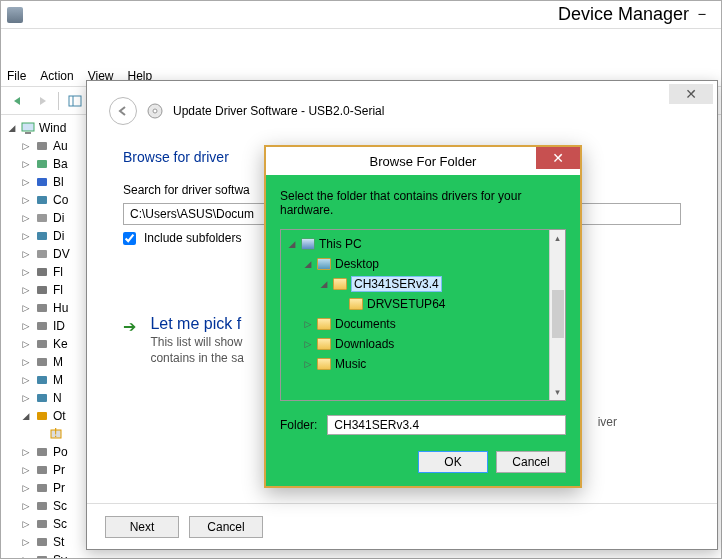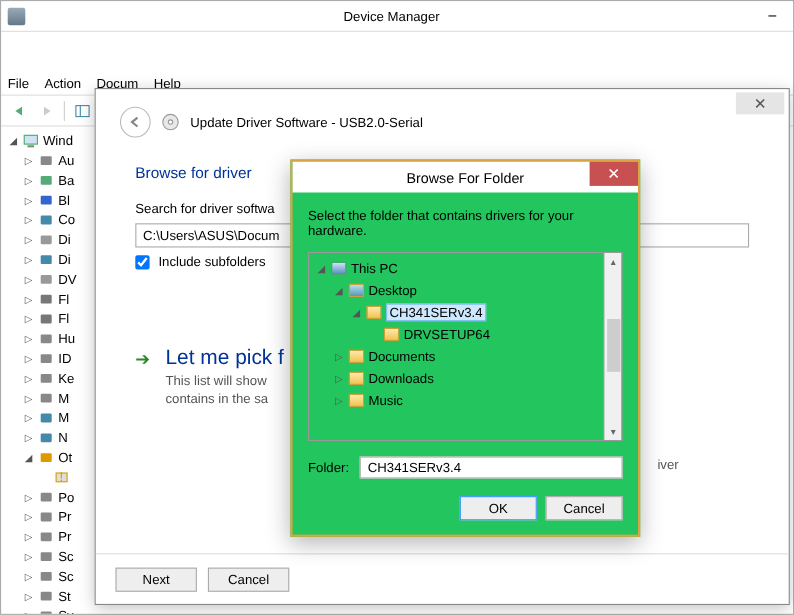--- a/index.html
+++ b/index.html
@@ -1,21 +1,21 @@
 <!DOCTYPE html>
 <html><head>
 <meta charset="utf-8">
 <style>
 * { box-sizing: border-box; margin: 0; padding: 0; font-family: "Segoe UI", Tahoma, sans-serif; font-size: 12px; }
 body { background: #fff; width: 722px; height: 559px; overflow: hidden; position: relative; }
 
 
 .dm-window { width: 722px; height: 559px; border: 1px solid #aaa; background: #fff; display: flex; flex-direction: column; }
 .dm-titlebar { height: 28px; display: flex; align-items: center; padding: 0 6px; border-bottom: 1px solid #ddd; }
-.dm-titlebar .title { flex: 1; text-align: center; font-size: 12px; }
+.dm-titlebar .title { flex: 1; text-align: right; font-size: 18px; }
 .dm-titlebar .min { width: 26px; text-align: center; font-size: 16px; }
 .dm-sysicon { width: 16px; height: 16px; background: linear-gradient(#9ab,#678); border-radius: 2px; }
 
 .dm-menubar { height: 22px; display: flex; align-items: center; padding: 0 6px; gap: 14px; border-bottom: 1px solid #ddd; margin-top: 36px; }
 .dm-toolbar { height: 28px; display: flex; align-items: center; padding: 0 6px; gap: 2px; border-bottom: 1px solid #ddd; }
 .tbbtn { width: 22px; height: 22px; display: flex; align-items: center; justify-content: center; border: 1px solid transparent; }
 .tbsep { width: 1px; height: 18px; background: #ccc; margin: 0 3px; }
 
 .dm-body { flex: 1; display: flex; overflow: hidden; }
 .dm-tree { width: 100%; padding: 4px 2px; overflow: hidden; }
@@ -29,21 +29,21 @@
 .uds { position: absolute; left: 86px; top: 80px; width: 632px; height: 470px; background: #fff; border: 1px solid #888; box-shadow: 0 4px 14px rgba(0,0,0,0.25); display: flex; flex-direction: column; }
 .uds-header { display: flex; align-items: center; gap: 10px; padding: 16px 22px 8px; }
 .back-circle { width: 28px; height: 28px; border: 1px solid #bbb; border-radius: 50%; display: flex; align-items: center; justify-content: center; color: #666; }
 .uds-content { flex: 1; padding: 6px 36px 0; }
 .uds-h1 { color: #003399; font-size: 14px; margin: 10px 0 18px; }
 .field-row { display: flex; align-items: center; gap: 8px; margin: 6px 0; }
 .text-input { flex: 1; height: 22px; border: 1px solid #aaa; padding: 2px 6px; background: #fff; }
 .cb { width: 13px; height: 13px; }
 .letme { margin-top: 70px; display: flex; gap: 14px; }
 .letme .arrowr { color: #2a8a2a; font-size: 16px; margin-top: 2px; }
-.letme .lt { color: #003399; font-size: 19px; }
+.letme .lt { color: #003399; font-size: 16px; }
 .letme .lsub { color: #555; font-size: 12px; margin-top: 2px; }
 .uds-footer { height: 46px; border-top: 1px solid #ddd; display: flex; align-items: center; gap: 10px; padding: 0 18px; }
 .btn { min-width: 74px; height: 22px; border: 1px solid #aaa; background: #eee; padding: 0 12px; }
 .uds-x { position:absolute; right:4px; top:3px; width:44px; height:20px; background:#e5e5e5; color:#555; display:flex; align-items:center; justify-content:center; font-size:14px; }
 
 
 .bff { position: absolute; left: 264px; top: 145px; width: 318px; height: 343px; border: 2px solid #d9a441; background: #22c55e; box-shadow: 0 6px 20px rgba(0,0,0,0.3); display: flex; flex-direction: column; }
 .bff-titlebar { height: 28px; background: #fff; display: flex; align-items: center; position: relative; }
 .bff-title { flex:1; text-align:center; font-size: 13px; }
 .bff-close { position:absolute; right:0; top:0; width: 44px; height: 22px; background: #c75050; color: #fff; display:flex; align-items:center; justify-content:center; font-size: 14px; }
@@ -70,21 +70,21 @@
 
 <div class="dm-window">
   <div class="dm-titlebar">
     <span class="dm-sysicon"></span>
     <span class="title">Device Manager</span>
     <span class="min">－</span>
   </div>
   <div class="dm-menubar">
     <span>File</span>
     <span>Action</span>
-    <span>Docum</span>
+    <span>View</span>
     <span>Help</span>
   </div>
   <div class="dm-toolbar">
     <div class="tbbtn">
         <svg width="14" height="12">
           <path d="M9 2 L3 6 L9 10 Z" fill="#5a7"></path>
         </svg>
       </div>
     <div class="tbbtn">
         <svg width="14" height="12">

